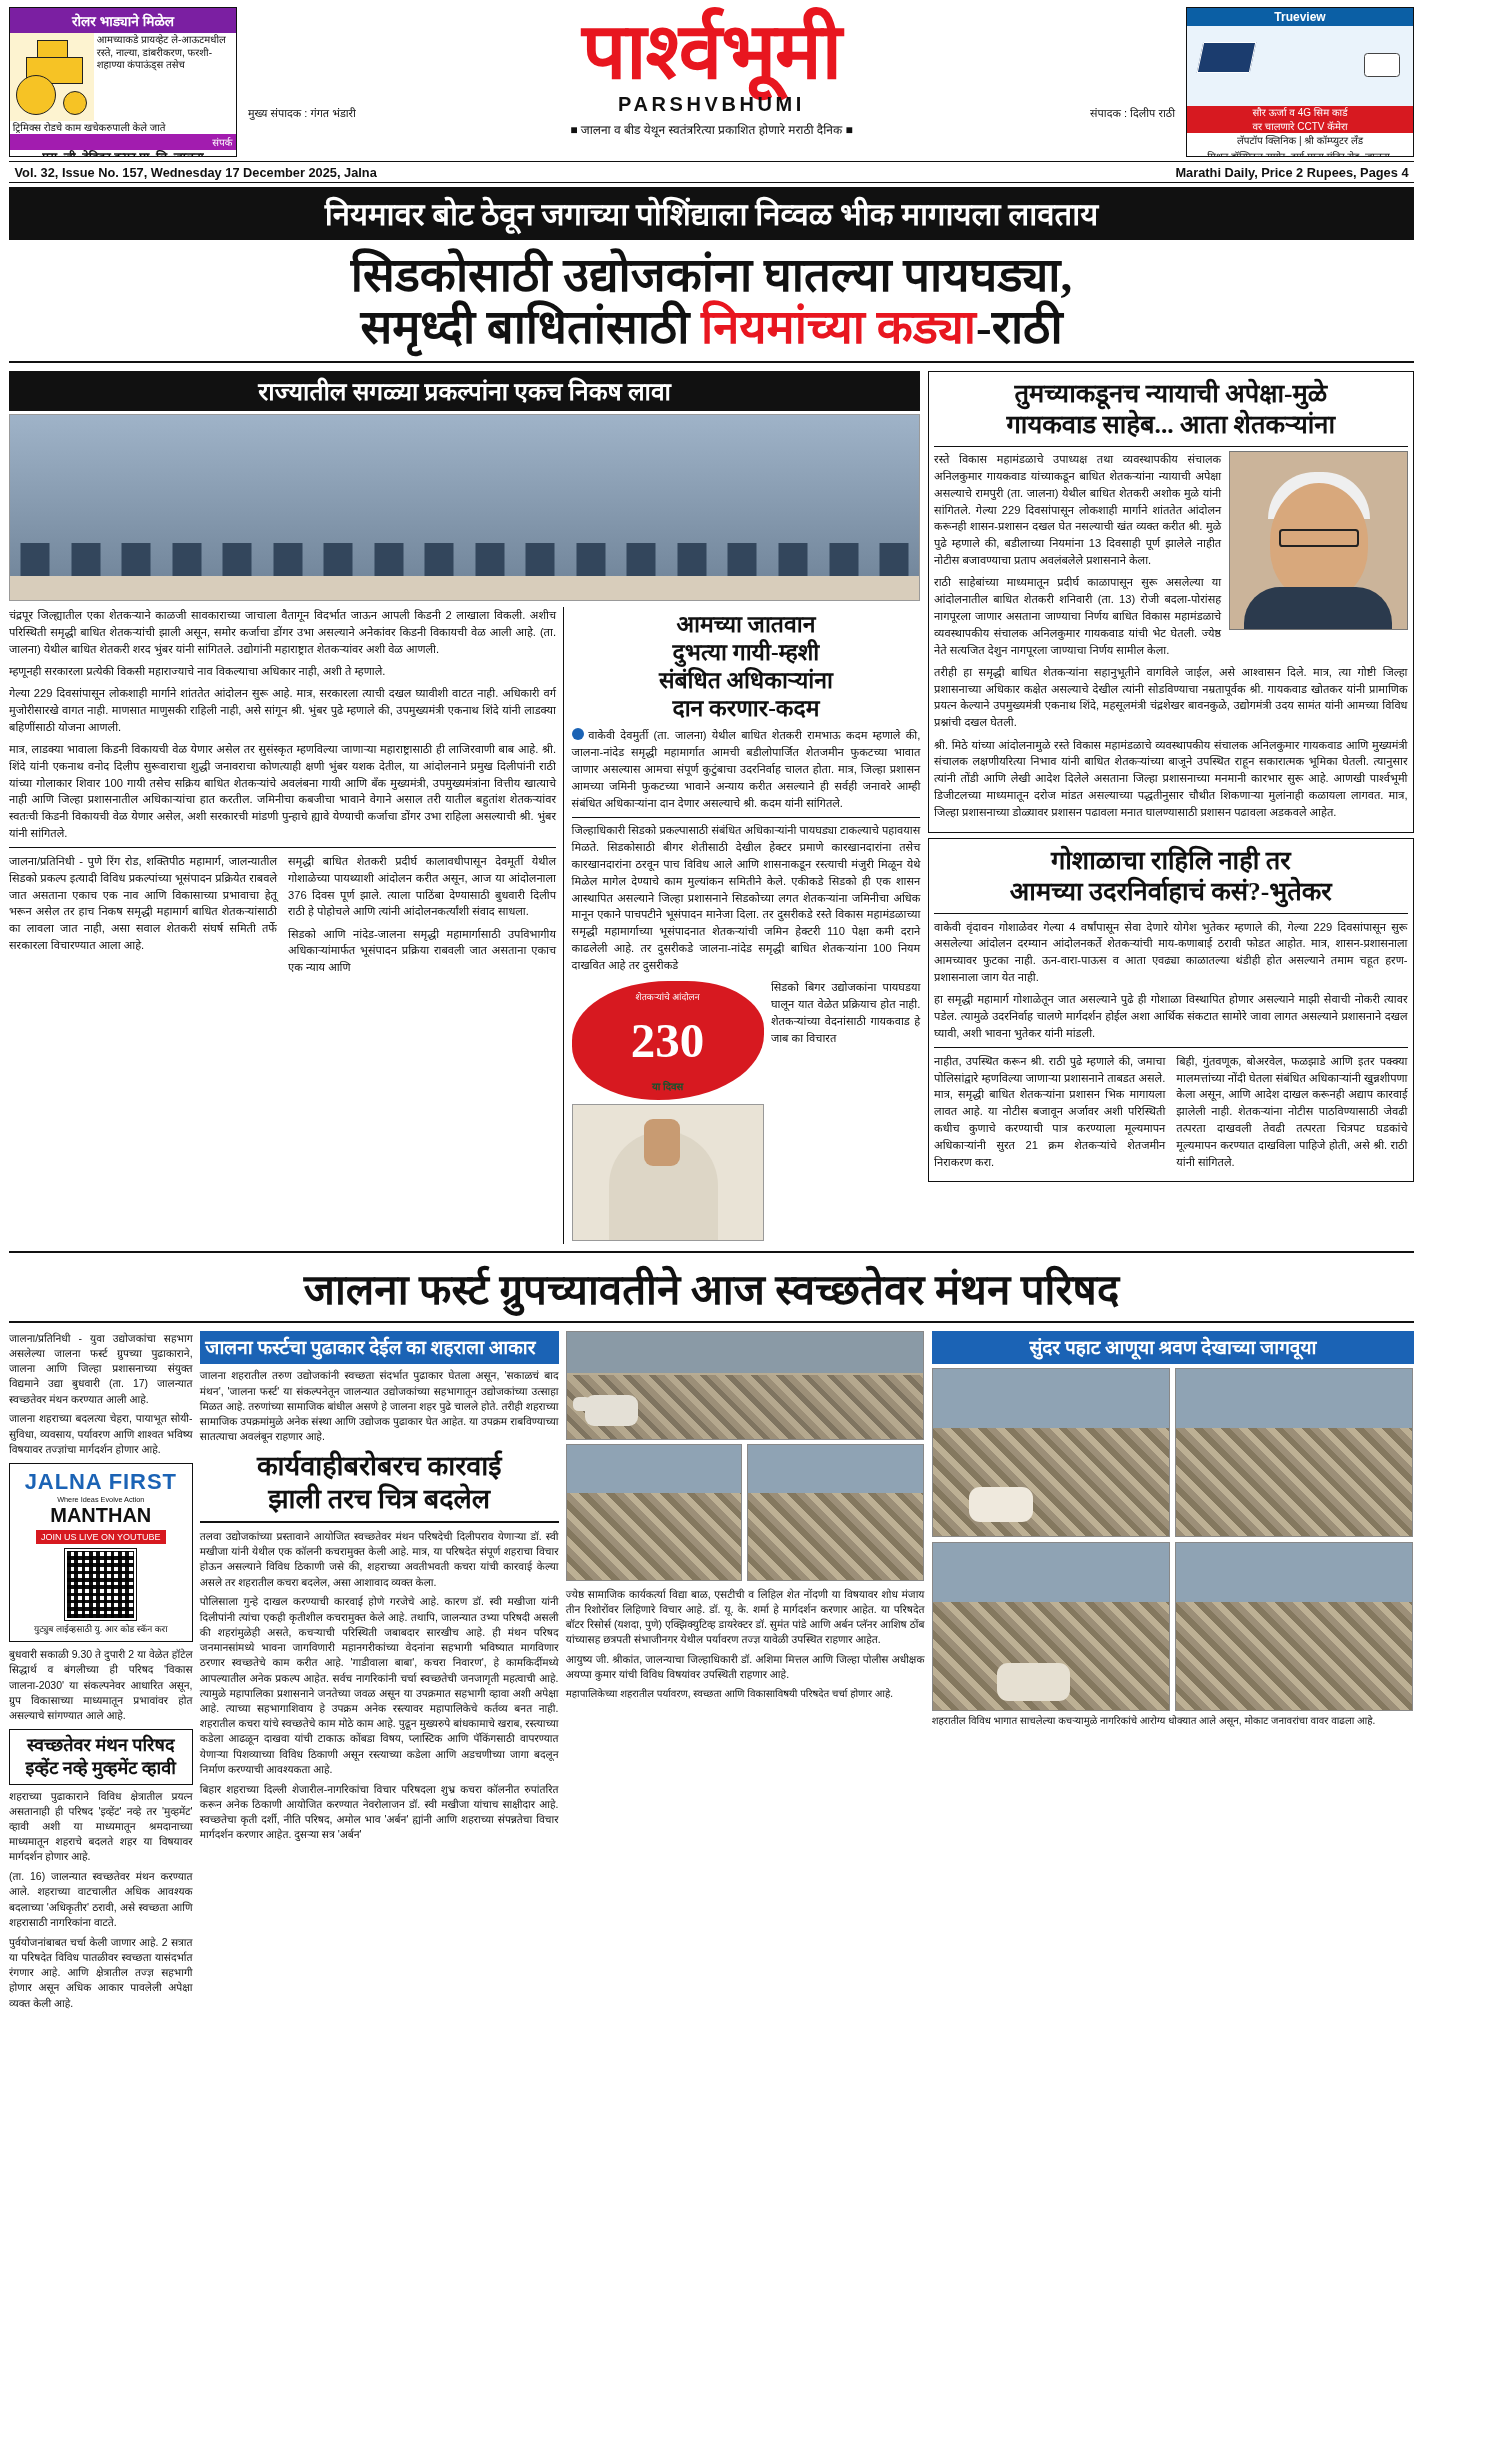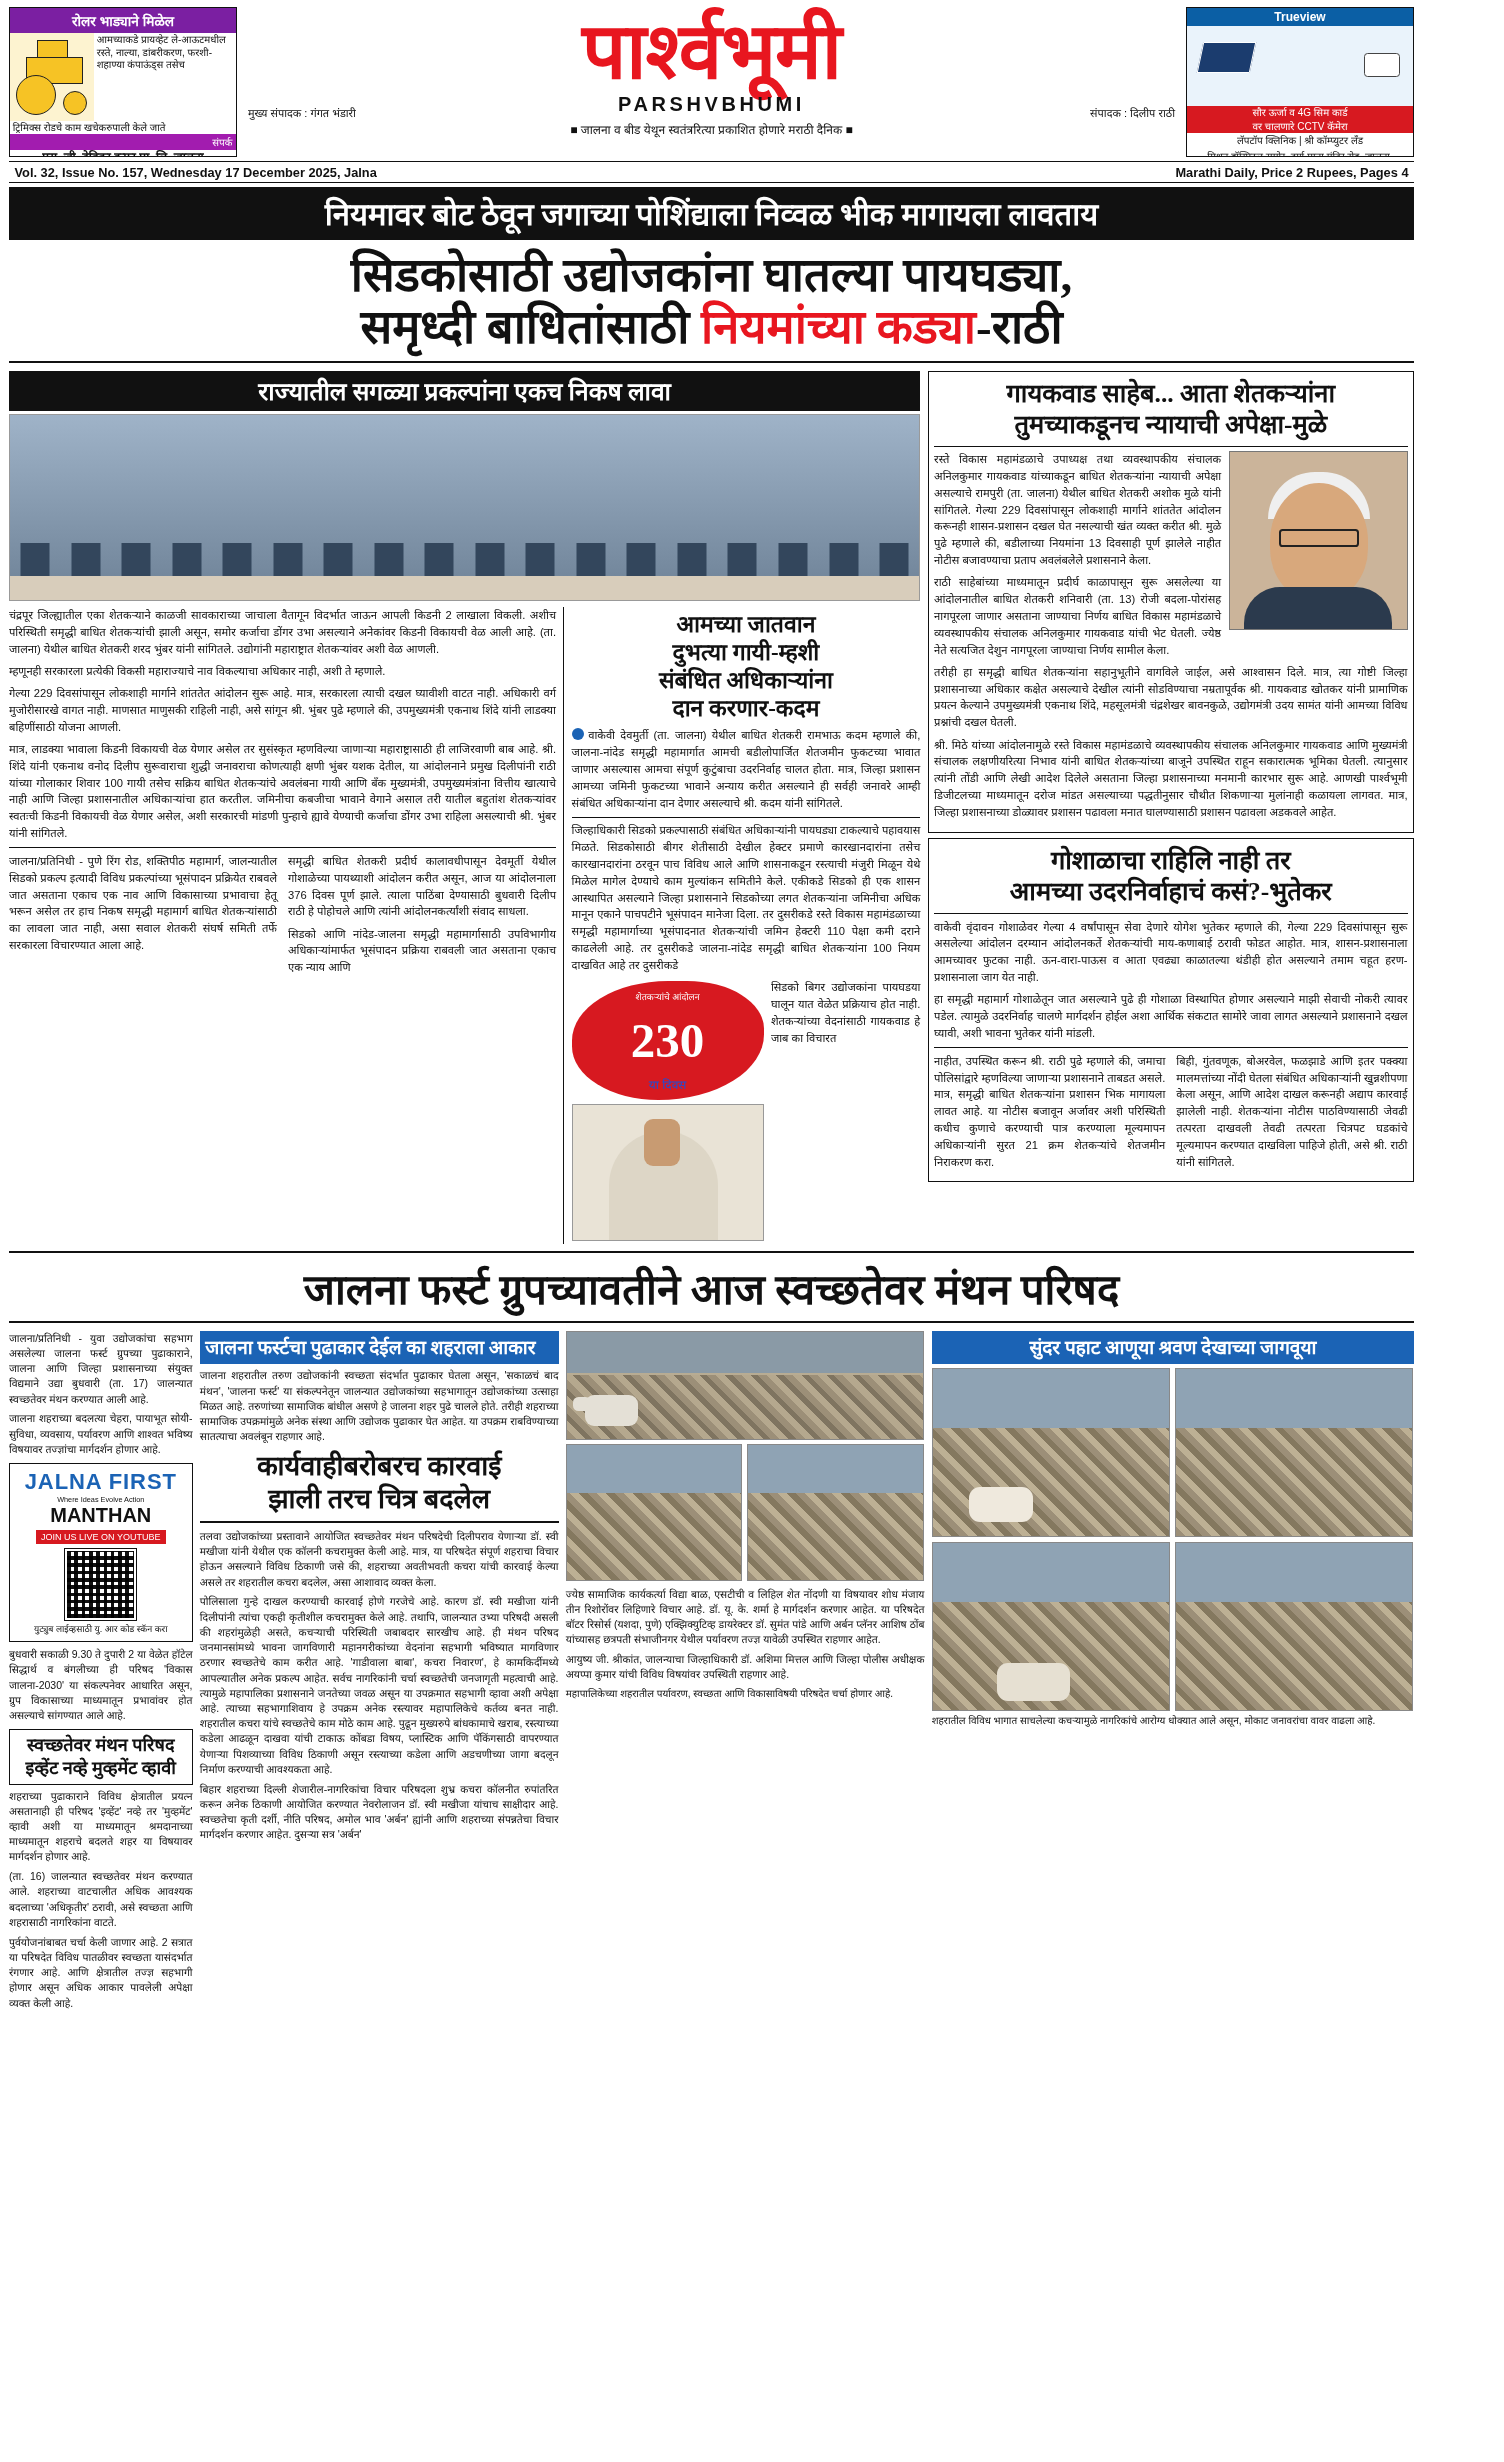--- a/index.html
+++ b/index.html
@@ -158,21 +158,21 @@
     font-family:"Liberation Serif", serif; font-weight:bold; font-size:27px;
     line-height:1.22; text-align:center; margin:5.5px 0;
   }
   .sticker {
     width:192px; height:119px; float:left; margin:1.8px 7.3px 3.6px 0; position:relative;
   }
   .sticker .splash { position:absolute; inset:0; background:#d71920; border-radius:50% 40% 55% 45%; }
   .sticker .num { position:absolute; inset:0; display:flex; align-items:center; justify-content:center;
     color:#fff; font-size:49px; font-weight:bold; font-family:"Liberation Serif",serif;}
   .sticker .cap { position:absolute; top:9px; left:0; right:0; text-align:center; color:#fff; font-size:9px;}
-  .sticker .cap2 { position:absolute; bottom:7.3px; left:0; right:0; text-align:center; color:#1d4ed8; font-size:12px; font-weight:normal;}
+  .sticker .cap2 { position:absolute; bottom:7.3px; left:0; right:0; text-align:center; color:#14532d; font-size:10px; font-weight:bold;}
   .fistimg { width:192px; height:137px; float:left; margin:0 7.3px 3.6px 0; background:#e9e3d6; border:0.9px solid #999; position:relative; overflow:hidden;}
   .fistimg .person { position:absolute; bottom:0; left:36px; width:109px; height:109px; background:#ddd6c6; border-radius:55px 55px 0 0;}
   .fistimg .fist { position:absolute; top:14.6px; left:71px; width:36px; height:47px; background:#c89b72; border-radius:9px;}
   .caption { font-size:10px; line-height:1.35; margin-top:2.7px; }
   .gallery { display:flex; flex-wrap:wrap; gap:4.6px; }
   .gallery .g { width:calc(50% - 2.7px); height:137px; background:#9e9382; border:0.9px solid #888; position:relative; overflow:hidden;}
   .gallery .g .junk { position:absolute; bottom:0; left:0; right:0; height:65%;
     background:repeating-linear-gradient(45deg,#9c8f78 0 6.4px,#bdb094 6.4px 12.8px,#84785f 12.8px 19px);}
   .gallery .g .sky { position:absolute; top:0; left:0; right:0; height:35%; background:#8fa3b4;}
   .tiny { font-size:10.5px; line-height:1.45; text-align:justify; }
@@ -313,22 +313,22 @@
           <div class="story">
               <p>सिडको बिगर उद्योजकांना पायघडया घालून यात वेळेत प्रक्रियाच होत नाही. शेतकऱ्यांच्या वेदनांसाठी गायकवाड हे जाब का विचारत</p>
             </div>
         </div>
       </div>
     </div>
 
     <div class="col-right">
       <div class="boxed">
         <div class="r-head">
+          <div>तुमच्याकडूनच न्यायाची अपेक्षा-मुळे</div>
           <div>गायकवाड साहेब... आता शेतकऱ्यांना</div>
-          <div>तुमच्याकडूनच न्यायाची अपेक्षा-मुळे</div>
         </div>
         <div class="rule"></div>
         <div class="portrait">
           <div class="hair"></div>
             <div class="face"></div>
             <div class="glass"></div>
             <div class="shirt"></div>
         </div>
         <div class="story">
           <p>रस्ते विकास महामंडळाचे उपाध्यक्ष तथा व्यवस्थापकीय संचालक अनिलकुमार गायकवाड यांच्याकडून बाधित शेतकऱ्यांना न्यायाची अपेक्षा असल्याचे रामपुरी (ता. जालना) येथील बाधित शेतकरी अशोक मुळे यांनी सांगितले. गेल्या 229 दिवसांपासून लोकशाही मार्गाने शांततेत आंदोलन करूनही शासन-प्रशासन दखल घेत नसल्याची खंत व्यक्त करीत श्री. मुळे पुढे म्हणाले की, बडीलाच्या नियमांना 13 दिवसाही पूर्ण झालेले नाहीत नोटीस बजावण्याचा प्रताप अवलंबलेले प्रशासनाने केला.</p>

